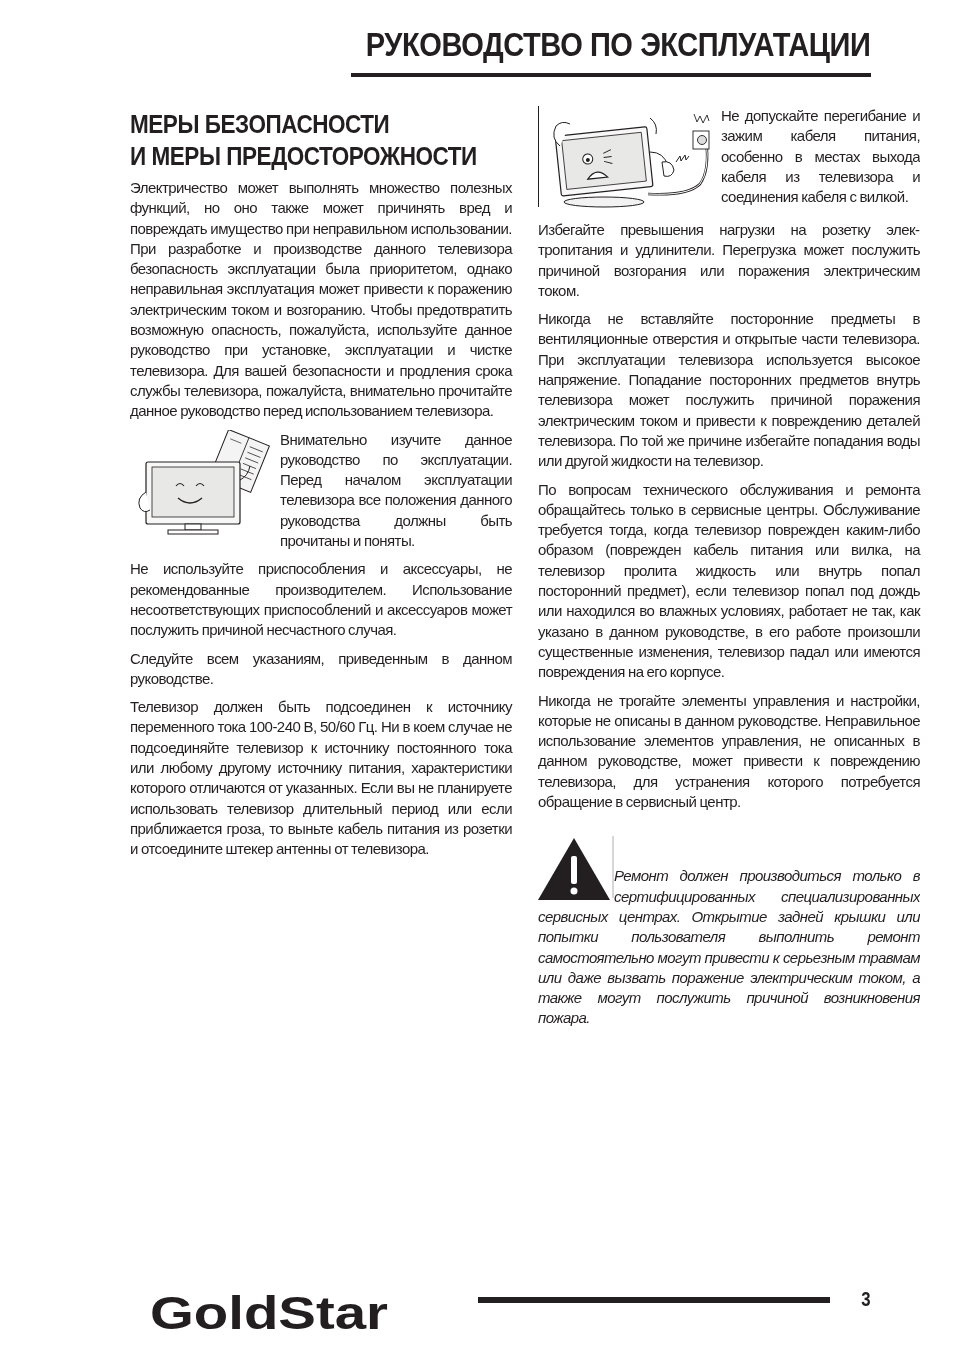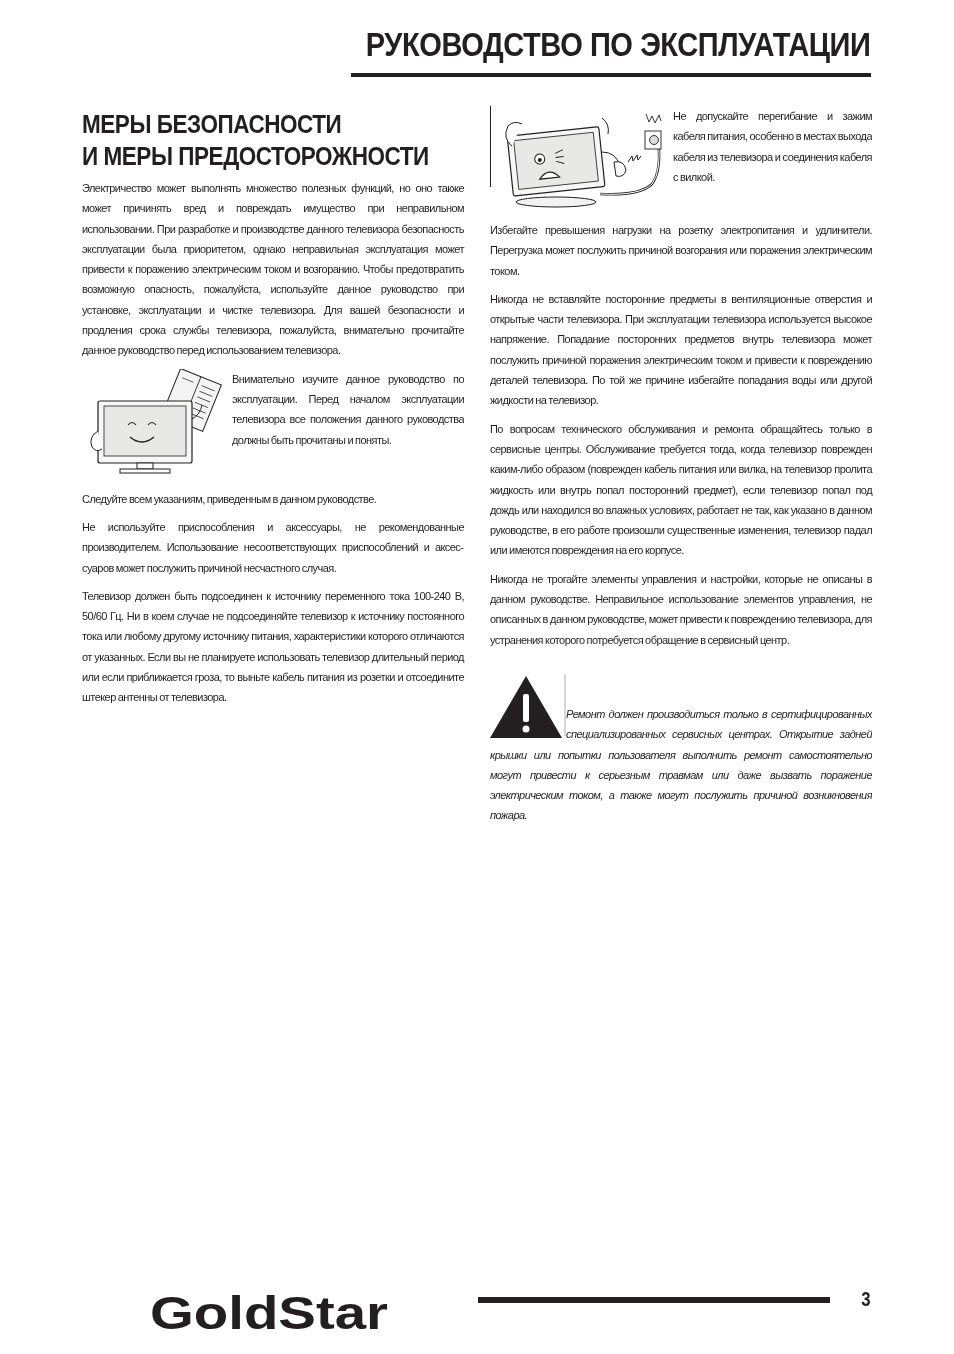--- a/index.html
+++ b/index.html
@@ -3,28 +3,28 @@
 <meta charset="utf-8">
 <style>
   html, body { margin: 0; padding: 0; background: #ffffff; }
   body { width: 954px; height: 1354px; position: relative; overflow: hidden;
          font-family: "Liberation Sans Narrow", "Liberation Sans", sans-serif; color: #231f20; }
   .page-title { position: absolute; right: 84px; top: 26px; margin: 0;
     font-family: "Liberation Sans", sans-serif; font-weight: bold; font-size: 33px;
     letter-spacing: -0.5px; transform: scaleX(0.88); transform-origin: right center; white-space: nowrap; }
   .title-rule { position: absolute; left: 351px; top: 73px; width: 520px; height: 4px; background: #231f20; }
 
-  .col { position: absolute; width: 382px; }
+  .col { position: absolute; width: 382px; margin-left: 48px; }
   .col-left { left: 82px; top: 108px; }
   .col-right { left: 490px; top: 106px; }
 
   .section-heading { margin: 0 0 6px 0; font-family: "Liberation Sans", sans-serif; font-weight: bold;
     font-size: 25px; line-height: 32px; letter-spacing: -0.5px; transform: scaleX(0.9); transform-origin: left center; white-space: nowrap; }
 
-  p.para { margin: 0 0 8px 0; font-size: 11px; line-height: 20.3px; text-align: justify;
+  p.para { margin: 0 0 8px 0; font-size: 15px; line-height: 20.3px; text-align: justify;
     letter-spacing: -0.55px; word-spacing: -0.5px; hyphens: manual; }
 
   .fig-block { overflow: hidden; margin-bottom: 8px; }
   .fig-left { float: left; width: 146px; height: 112px; margin-right: 4px; }
   .fig-right-tv { float: left; width: 180px; height: 106px; margin-right: 3px; }
   .fig-block p.para { margin: 0; }
   .vline { border-left: 1px solid #231f20; padding-left: 1px; }
 
   .warn-block { overflow: hidden; margin-top: 10px; font-style: italic; }
   .warn-icon { float: left; width: 76px; height: 66px; margin-right: 0; margin-top: 14px; }
@@ -71,22 +71,22 @@
       <path d="M48 68 q12 10 24 0" fill="none" stroke="#231f20" stroke-width="1.3"></path>
       <rect x="55" y="94" width="16" height="6" fill="#fff" stroke="#231f20" stroke-width="1"></rect>
       <rect x="38" y="100" width="50" height="4" fill="#fff" stroke="#231f20" stroke-width="1"></rect>
 
       <path d="M16 62 q-10 6 -6 16 q4 6 10 2" fill="#fff" stroke="#231f20" stroke-width="1"></path>
       <path d="M110 50 q8 -4 10 -14" fill="none" stroke="#231f20" stroke-width="1"></path>
     </svg>
     <p class="para">Внимательно изучите данное руководство по эксплуатации. Перед началом эксплуатации телевизора все положения дан­ного руководства должны быть прочитаны и поняты.</p>
   </div>
 
+  <p class="para">Не используйте приспособления и аксессуары, не рекомендованные производителем. Использова­ние несоответствующих приспособлений и аксес­суаров может послужить причиной несчастного случая.</p>
   <p class="para">Следуйте всем указаниям, приведенным в данном руководстве.</p>
-  <p class="para">Не используйте приспособления и аксессуары, не рекомендованные производителем. Использова­ние несоответствующих приспособлений и аксес­суаров может послужить причиной несчастного случая.</p>
   <p class="para">Телевизор должен быть подсоединен к источнику переменного тока 100-240 В, 50/60 Гц. Ни в коем случае не подсоединяйте телевизор к источнику постоянного тока или любому другому источнику питания, характеристики которого отличаются от указанных. Если вы не планируете использовать телевизор длительный период или если приближа­ется гроза, то выньте кабель питания из розетки и отсоедините штекер антенны от телевизора.</p>
 </div>
 
 <div class="col col-right">
   <div class="fig-block">
     <svg class="fig-right-tv" viewBox="0 0 180 106">
 
       <g transform="rotate(-6 60 55)">
         <rect x="20" y="26" width="92" height="60" rx="2" fill="#f7f7f7" stroke="#231f20" stroke-width="1.2"></rect>
         <rect x="26" y="31" width="80" height="49" fill="#e8e8e6" stroke="#231f20" stroke-width="0.8"></rect>

